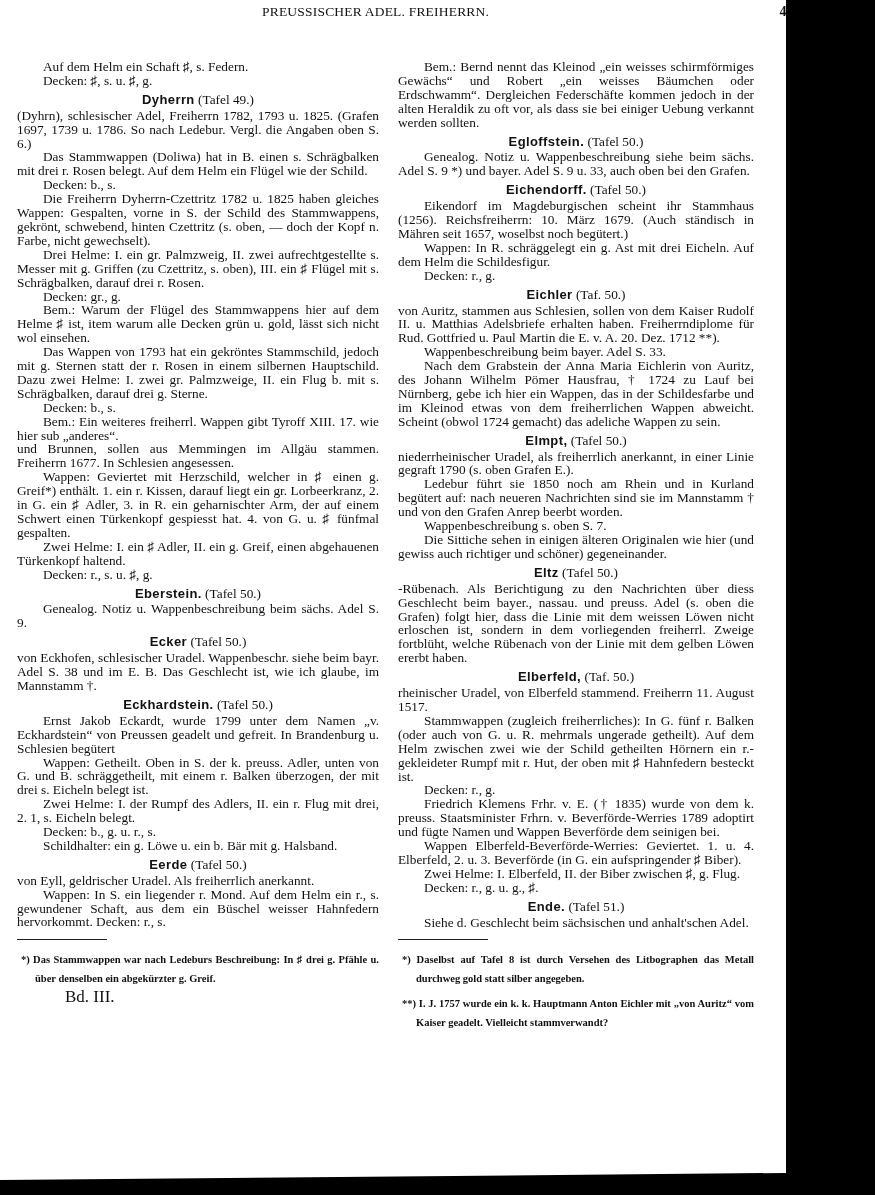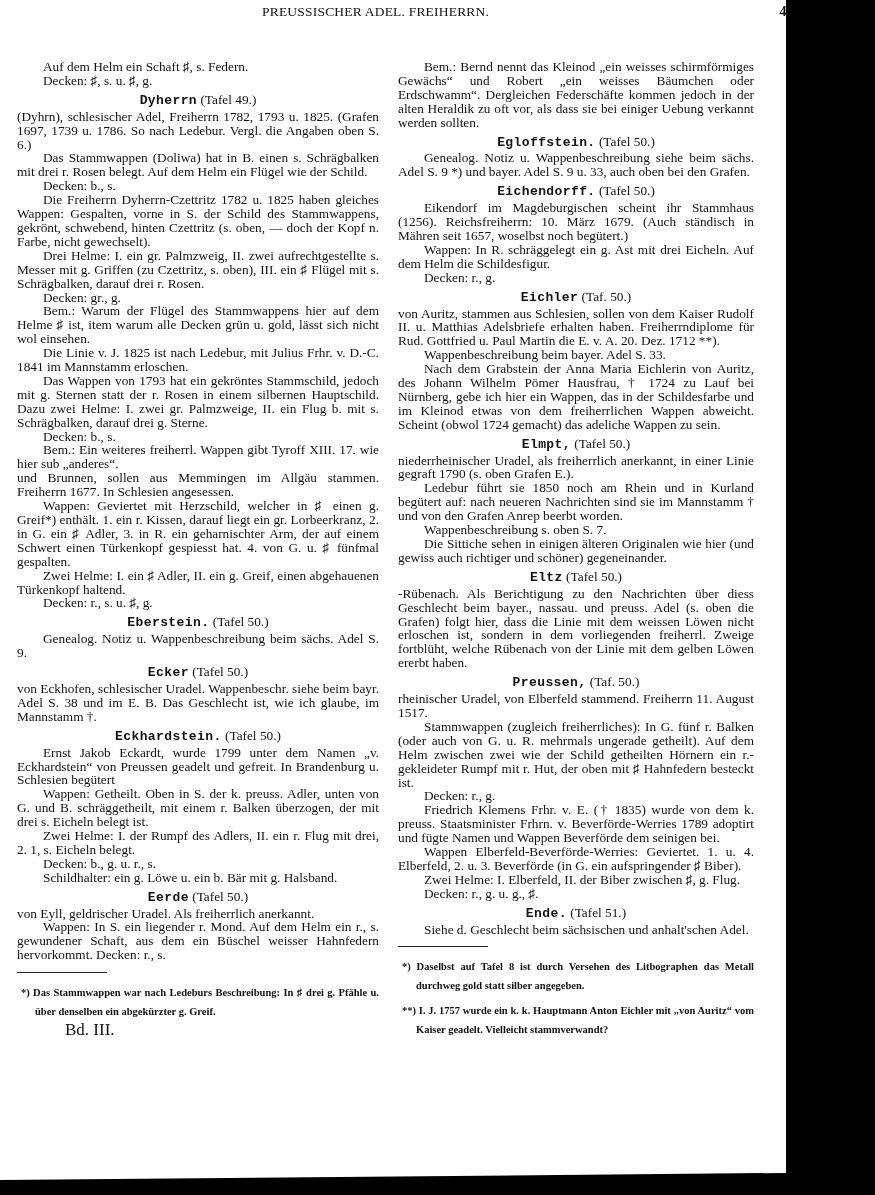--- a/index.html
+++ b/index.html
@@ -23,21 +23,21 @@
     text-align: justify;
   }
   .col.left { left: 17px; width: 362px; }
   .col.right { left: 398px; width: 356px; }
   .p { margin: 0; text-indent: 26px; hyphens: auto; }
   .p.noind { text-indent: 0; }
   .heading {
     text-align: center; margin: 5px 0 2px 0; text-indent: 0;
   }
   .heading .name {
-    font-family: Liberation Mono, monospace; font-weight: bold; font-size: 13px; letter-spacing: 0.4px;
+    font-family: Liberation Sans, sans-serif; font-weight: bold; font-size: 13px; letter-spacing: 0.4px;
   }
   .heading .tafel { font-size: 13.3px; }
   .rule { border: none; border-top: 1px solid #222; width: 90px; margin: 10px 0 10px 0; }
   .fn { font-size: 10.5px; line-height: 19px; font-weight: bold; margin: 0; padding-left: 18px; text-indent: -14px; }
   .fn + .fn { margin-top: 6px; }
   .footer-sig { font-size: 17px; margin: 2px 0 0 48px; }
 </style>
 </head>
 <body>
 
@@ -52,21 +52,20 @@
         <p class="p" lang="de">Auf dem Helm ein Schaft ♯, s. Federn.</p>
         <p class="p" lang="de">Decken: ♯, s. u. ♯, g.</p>
         <div class="heading"><span class="name">Dyherrn</span><span class="tafel"> (Tafel 49.)</span></div>
         <p class="p noind" lang="de">(Dyhrn), schlesischer Adel, Freiherrn 1782, 1793 u. 1825. (Grafen 1697, 1739 u. 1786. So nach Ledebur. Vergl. die Angaben oben S. 6.)</p>
         <p class="p" lang="de">Das Stammwappen (Doliwa) hat in B. einen s. Schrägbalken mit drei r. Rosen belegt. Auf dem Helm ein Flügel wie der Schild.</p>
         <p class="p" lang="de">Decken: b., s.</p>
         <p class="p" lang="de">Die Freiherrn Dyherrn-Czettritz 1782 u. 1825 haben gleiches Wappen: Gespalten, vorne in S. der Schild des Stammwappens, gekrönt, schwebend, hinten Czettritz (s. oben, — doch der Kopf n. Farbe, nicht gewechselt).</p>
         <p class="p" lang="de">Drei Helme: I. ein gr. Palmzweig, II. zwei aufrechtgestellte s. Messer mit g. Griffen (zu Czettritz, s. oben), III. ein ♯ Flügel mit s. Schrägbalken, darauf drei r. Rosen.</p>
         <p class="p" lang="de">Decken: gr., g.</p>
         <p class="p" lang="de">Bem.: Warum der Flügel des Stammwappens hier auf dem Helme ♯ ist, item warum alle Decken grün u. gold, lässt sich nicht wol einsehen.</p>
-        <p class="p" lang="de">Die Linie v. J. 1825 ist nach Ledebur, mit Julius Frhr. v. D.-C. 1841 im Mannstamm erloschen.</p>
         <p class="p" lang="de">Das Wappen von 1793 hat ein gekröntes Stammschild, jedoch mit g. Sternen statt der r. Rosen in einem silbernen Hauptschild. Dazu zwei Helme: I. zwei gr. Palmzweige, II. ein Flug b. mit s. Schrägbalken, darauf drei g. Sterne.</p>
         <p class="p" lang="de">Decken: b., s.</p>
         <p class="p" lang="de">Bem.: Ein weiteres freiherrl. Wappen gibt Tyroff XIII. 17. wie hier sub „anderes“.</p>
         <p class="p noind" lang="de">und Brunnen, sollen aus Memmingen im Allgäu stammen. Freiherrn 1677. In Schlesien angesessen.</p>
         <p class="p" lang="de">Wappen: Geviertet mit Herzschild, welcher in ♯ einen g. Greif*) enthält. 1. ein r. Kissen, darauf liegt ein gr. Lorbeerkranz, 2. in G. ein ♯ Adler, 3. in R. ein geharnischter Arm, der auf einem Schwert einen Türkenkopf gespiesst hat. 4. von G. u. ♯ fünfmal gespalten.</p>
         <p class="p" lang="de">Zwei Helme: I. ein ♯ Adler, II. ein g. Greif, einen abgehauenen Türkenkopf haltend.</p>
         <p class="p" lang="de">Decken: r., s. u. ♯, g.</p>
         <div class="heading"><span class="name">Eberstein.</span><span class="tafel"> (Tafel 50.)</span></div>
         <p class="p" lang="de">Genealog. Notiz u. Wappenbeschreibung beim sächs. Adel S. 9.</p>
         <div class="heading"><span class="name">Ecker</span><span class="tafel"> (Tafel 50.)</span></div>
@@ -101,21 +100,21 @@
         <p class="p noind" lang="de">von Auritz, stammen aus Schlesien, sollen von dem Kaiser Rudolf II. u. Matthias Adelsbriefe erhalten haben. Freiherrndiplome für Rud. Gottfried u. Paul Martin die E. v. A. 20. Dez. 1712 **).</p>
         <p class="p" lang="de">Wappenbeschreibung beim bayer. Adel S. 33.</p>
         <p class="p" lang="de">Nach dem Grabstein der Anna Maria Eichlerin von Auritz, des Johann Wilhelm Pömer Hausfrau, † 1724 zu Lauf bei Nürnberg, gebe ich hier ein Wappen, das in der Schildesfarbe und im Kleinod etwas von dem freiherrlichen Wappen abweicht. Scheint (obwol 1724 gemacht) das adeliche Wappen zu sein.</p>
         <div class="heading"><span class="name">Elmpt,</span><span class="tafel"> (Tafel 50.)</span></div>
         <p class="p noind" lang="de">niederrheinischer Uradel, als freiherrlich anerkannt, in einer Linie gegraft 1790 (s. oben Grafen E.).</p>
         <p class="p" lang="de">Ledebur führt sie 1850 noch am Rhein und in Kurland begütert auf: nach neueren Nachrichten sind sie im Mannstamm † und von den Grafen Anrep beerbt worden.</p>
         <p class="p" lang="de">Wappenbeschreibung s. oben S. 7.</p>
         <p class="p" lang="de">Die Sittiche sehen in einigen älteren Originalen wie hier (und gewiss auch richtiger und schöner) gegeneinander.</p>
         <div class="heading"><span class="name">Eltz</span><span class="tafel"> (Tafel 50.)</span></div>
         <p class="p noind" lang="de">-Rübenach. Als Berichtigung zu den Nachrichten über diess Geschlecht beim bayer., nassau. und preuss. Adel (s. oben die Grafen) folgt hier, dass die Linie mit dem weissen Löwen nicht erloschen ist, sondern in dem vorliegenden freiherrl. Zweige fortblüht, welche Rübenach von der Linie mit dem gelben Löwen ererbt haben.</p>
-        <div class="heading"><span class="name">Preussen,</span><span class="tafel"> (Taf. 50.)</span></div>
+        <div class="heading"><span class="name">Elberfeld,</span><span class="tafel"> (Taf. 50.)</span></div>
         <p class="p noind" lang="de">rheinischer Uradel, von Elberfeld stammend. Freiherrn 11. August 1517.</p>
         <p class="p" lang="de">Stammwappen (zugleich freiherrliches): In G. fünf r. Balken (oder auch von G. u. R. mehrmals ungerade getheilt). Auf dem Helm zwischen zwei wie der Schild getheilten Hörnern ein r.-gekleideter Rumpf mit r. Hut, der oben mit ♯ Hahnfedern besteckt ist.</p>
         <p class="p" lang="de">Decken: r., g.</p>
         <p class="p" lang="de">Friedrich Klemens Frhr. v. E. († 1835) wurde von dem k. preuss. Staatsminister Frhrn. v. Beverförde-Werries 1789 adoptirt und fügte Namen und Wappen Beverförde dem seinigen bei.</p>
         <p class="p" lang="de">Wappen Elberfeld-Beverförde-Werries: Geviertet. 1. u. 4. Elberfeld, 2. u. 3. Beverförde (in G. ein aufspringender ♯ Biber).</p>
         <p class="p" lang="de">Zwei Helme: I. Elberfeld, II. der Biber zwischen ♯, g. Flug.</p>
         <p class="p" lang="de">Decken: r., g. u. g., ♯.</p>
         <div class="heading"><span class="name">Ende.</span><span class="tafel"> (Tafel 51.)</span></div>
         <p class="p" lang="de">Siehe d. Geschlecht beim sächsischen und anhalt'schen Adel.</p>
       </div>

